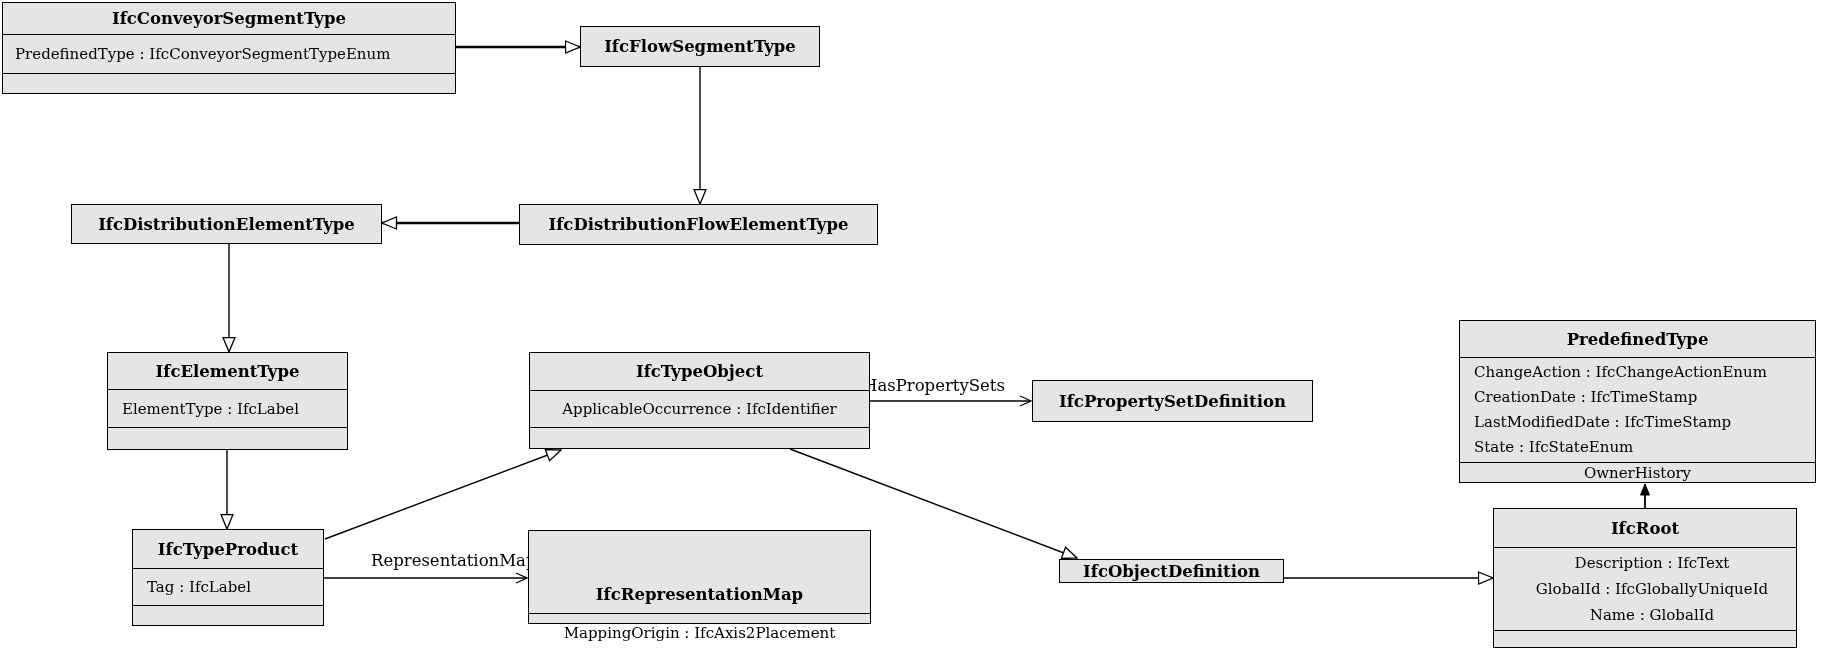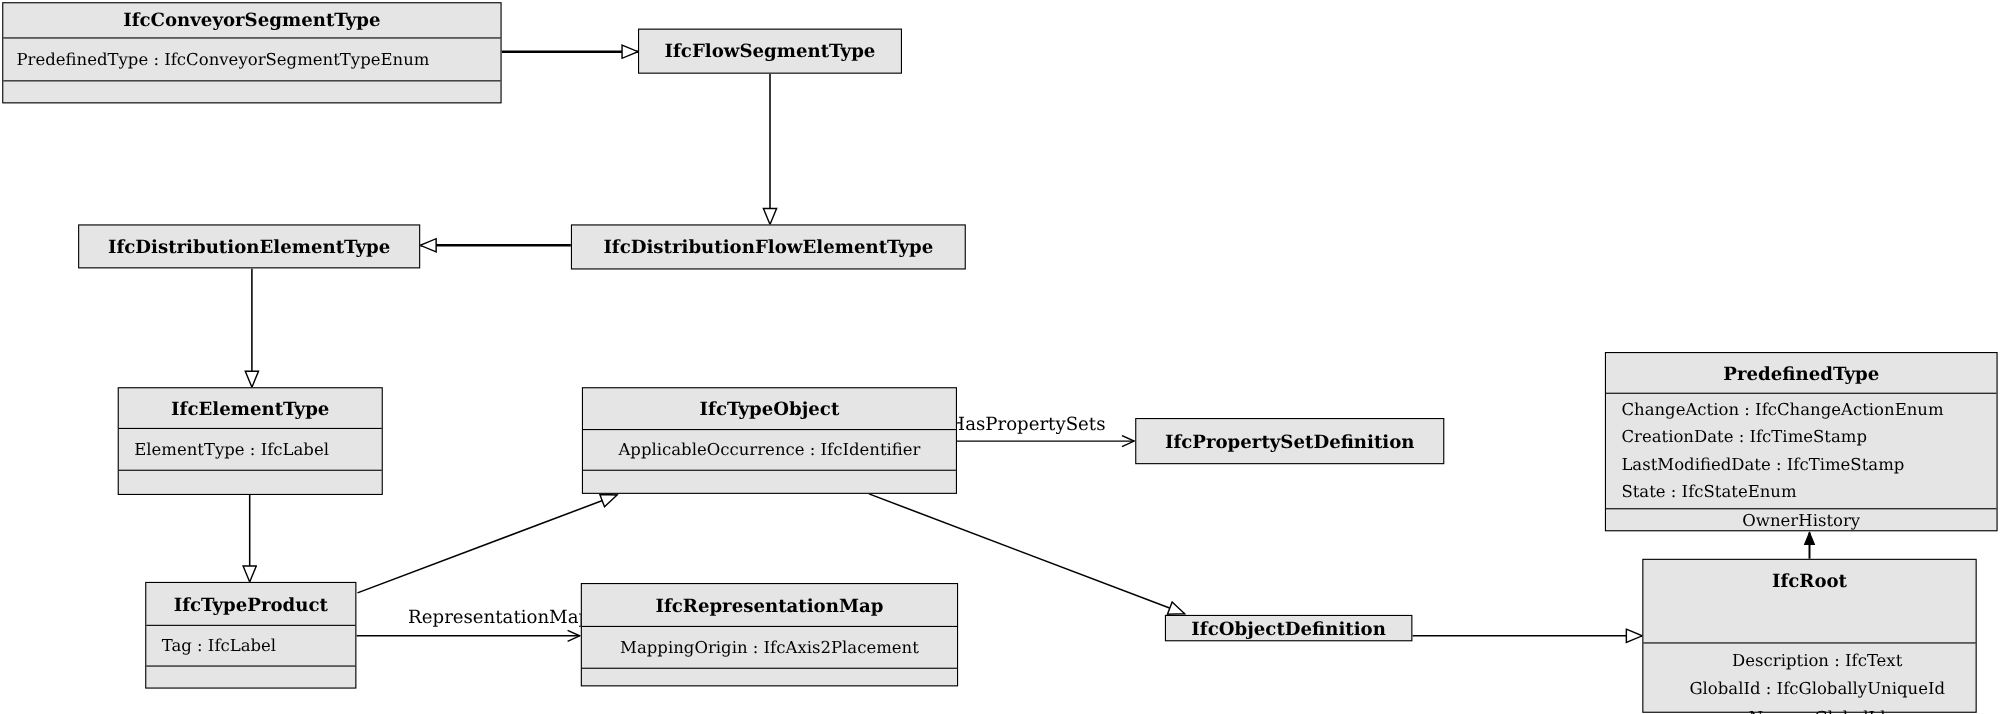--- a/index.html
+++ b/index.html
@@ -134,32 +134,32 @@
 
   <div class="uml-box" style="left:132px;top:529px;width:192px;height:97px;">
     <div class="sec title-sec" style="height:38px;">IfcTypeProduct</div>
     <div class="sec attr-sec" style="height:37px;">
       <span>Tag : IfcLabel</span>
     </div>
     <div class="sec empty-sec"></div>
   </div>
 
   <div class="uml-box" style="left:528px;top:530px;width:343px;height:94px;">
-    <div class="sec title-sec" style="height:38px;">IfcRepresentationMap</div>
+    <div class="sec title-sec" style="height:38px;margin-top:44px;">IfcRepresentationMap</div>
     <div class="sec attr-sec centered" style="height:38px;">
       <span>MappingOrigin : IfcAxis2Placement</span>
     </div>
     <div class="sec empty-sec"></div>
   </div>
 
   <div class="uml-box single" style="left:1059px;top:559px;width:225px;height:24px;">
     <div class="sec title-sec">IfcObjectDefinition</div>
   </div>
 
-  <div class="uml-box" style="left:1493px;top:508px;width:304px;height:140px;gap:37px;">
+  <div class="uml-box" style="left:1493px;top:508px;width:304px;height:140px;">
     <div class="sec title-sec" style="height:38px;">IfcRoot</div>
     <div class="sec attr-sec root-pad" style="height:83px;line-height:26px;align-items:center;">
       <span>Description : IfcText</span>
       <span>GlobalId : IfcGloballyUniqueId</span>
       <span>Name : GlobalId</span>
     </div>
     <div class="sec empty-sec"></div>
   </div>
 
 </div>

